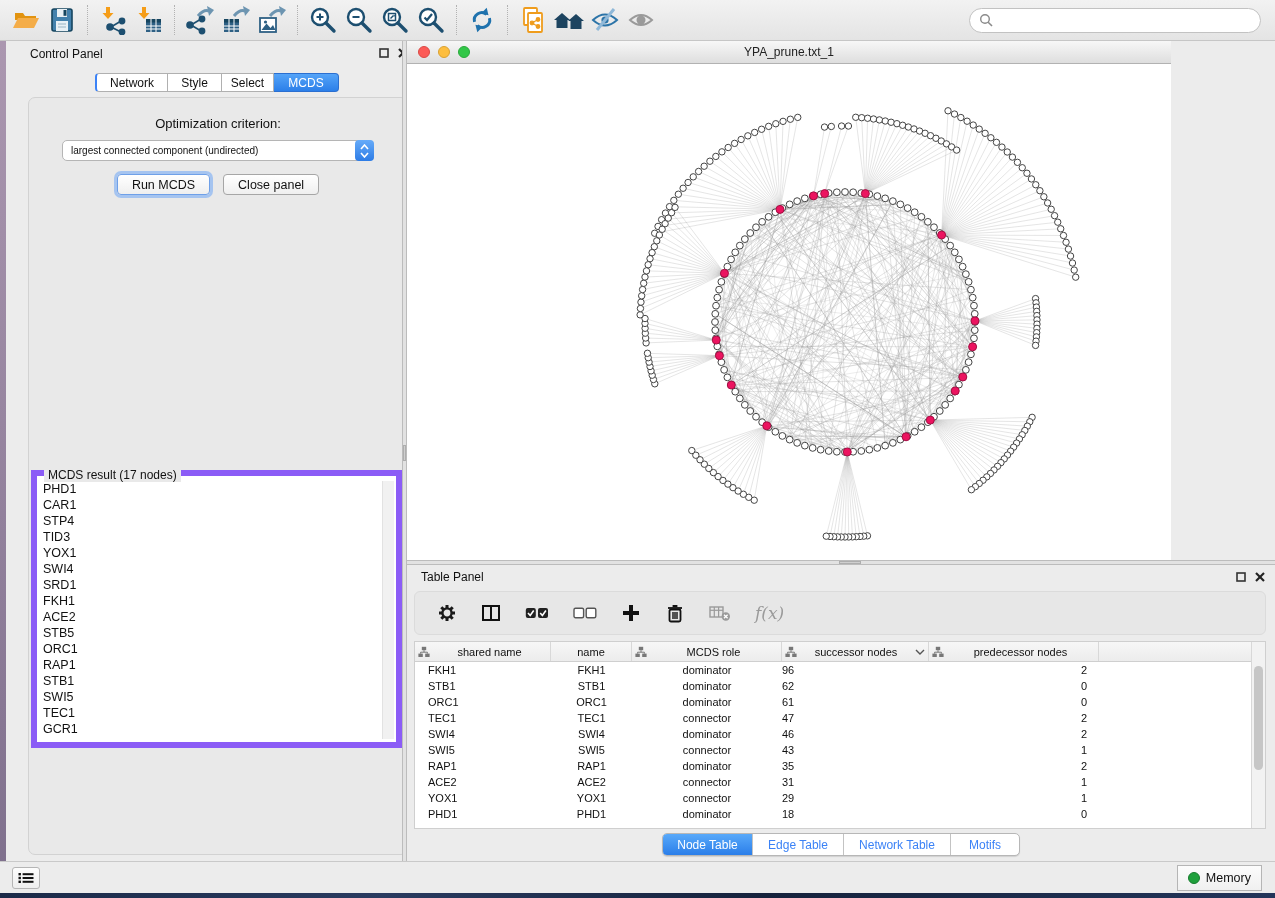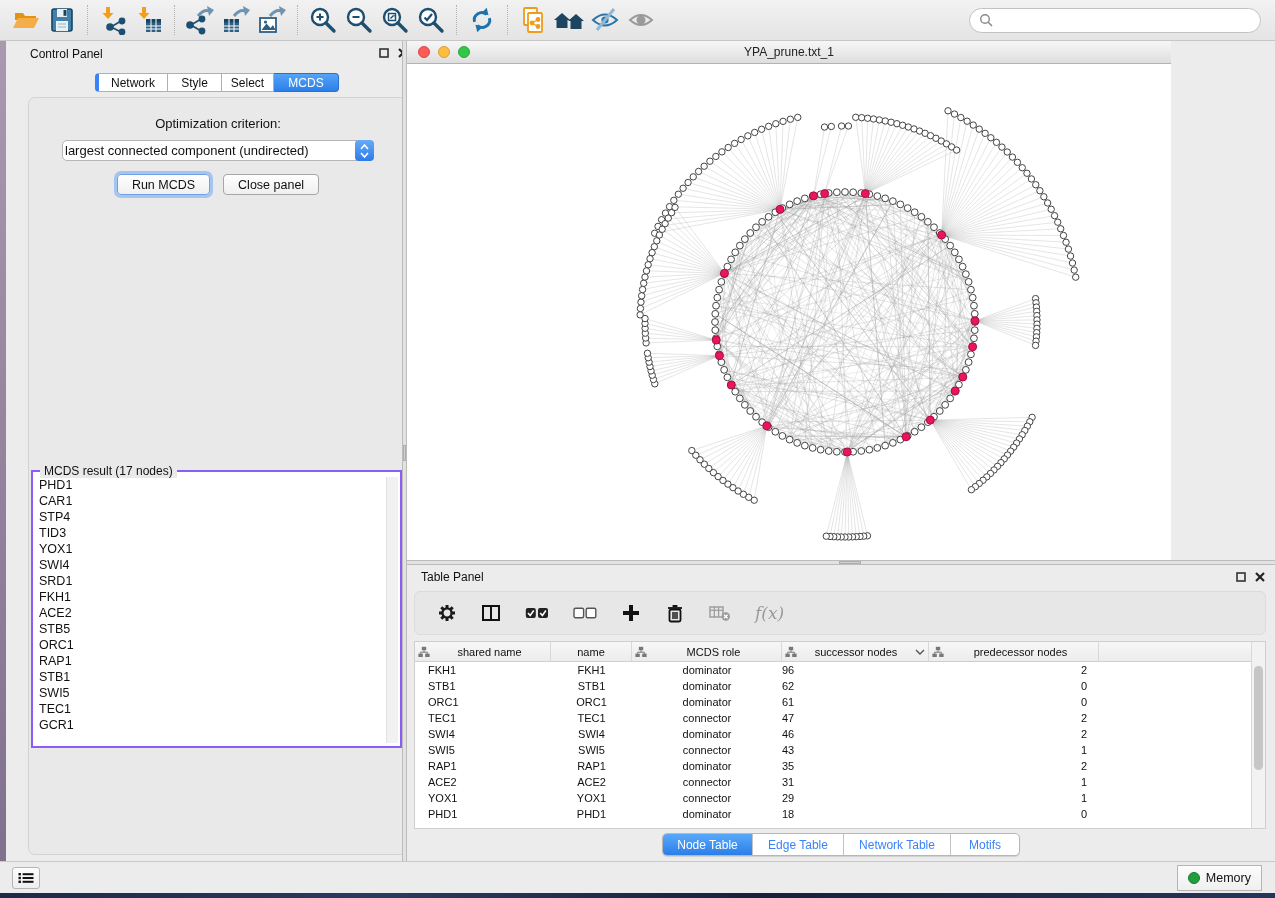--- a/index.html
+++ b/index.html
@@ -18,32 +18,32 @@
 #wall-left{position:absolute;left:0;top:41px;width:6px;height:852px;background:linear-gradient(#ab97b0,#7e6f8c)}
 #wall-bottom{position:absolute;left:0;top:893px;width:1275px;height:5px;background:linear-gradient(90deg,#1b2a48,#2a3b60 30%,#16223c 60%,#23355a)}
 
 
 #control-panel{position:absolute;left:22px;top:41px;width:396px;height:820px;background:#ececec}
 .cp-header{position:relative;height:28px}
 .cp-title{position:absolute;left:8px;top:6px;font-size:12px}
 .win-btns{position:absolute;right:10px;top:7px;display:flex;gap:9px;align-items:center}
 .cp-tabs{position:absolute;left:73px;top:32px;display:flex;height:19px}
 .cptab{font-size:12px;background:#fff;border:1px solid #b0b0b0;border-left:none;display:flex;align-items:center;justify-content:center}
-.cptab:first-child{border-left:4px solid #3b82f6;border-radius:4px 0 0 4px}
+.cptab:first-child{border-left:2px solid #3b82f6;border-radius:4px 0 0 4px}
 .cptab.last{border-radius:0 4px 4px 0}
 .cptab.active{background:linear-gradient(#55a4f8,#2b7fe9);color:#fff;border-color:#2b6fd0}
 .cp-content{position:absolute;left:6px;right:10px;top:56px;bottom:6px;background:#e9e9e9;border:1px solid #d2d2d2;border-radius:7px}
 .opt-label{position:absolute;top:18px;left:0;width:100%;text-align:center;font-size:13px}
 .dropdown{position:absolute;left:33px;top:42px;width:312px;height:21px;background:#fff;border:1px solid #b5b5b5;border-radius:5px;display:flex;align-items:center}
-.dropdown .dval{flex:1;font-size:13px;padding-left:2px;white-space:nowrap;overflow:hidden}
+.dropdown .dval{flex:1;font-size:10px;padding-left:8px;white-space:nowrap;overflow:hidden}
 .stepper{width:19px;height:21px;margin-right:-1px;border-radius:4px;background:linear-gradient(#66abf9,#2d7ce6);display:flex;flex-direction:column;align-items:center;justify-content:center;gap:2px}
 .btn-row{position:absolute;top:76px;left:0;width:100%;display:flex;justify-content:center;gap:13px}
 .pbtn{height:21px;padding:0 14px;font-size:12.5px;font-family:"Liberation Sans",sans-serif;background:linear-gradient(#ffffff,#efefef);border:1px solid #a6a6a6;border-radius:4px;color:#111}
 .pbtn.focus{border-color:#6fa0e8;box-shadow:0 0 0 3px rgba(110,165,245,.55)}
-.result-box{position:absolute;left:2px;top:372px;width:371px;height:278px;background:#fff;border:2px solid #8b5cf6}
+.result-box{position:absolute;left:2px;top:372px;width:371px;height:278px;background:#fff;border:6px solid #8b5cf6}
 .result-title{position:absolute;left:7px;top:-8px;background:#e9e9e9;padding:0 4px;font-size:12px}
 .result-list{position:absolute;left:3px;top:5px;right:16px;bottom:3px;overflow:hidden;font-size:12.5px;line-height:16px;padding-left:3px}
 .result-scroll{position:absolute;right:2px;top:5px;bottom:3px;width:12px;background:#f1f1f1;border-left:1px solid #e2e2e2}
 
 
 #v-split{position:absolute;left:402px;top:41px;width:5px;height:820px;background:#e2e2e2;border-left:1px solid #bcbcbc;border-right:1px solid #bcbcbc}
 .v-grip{position:absolute;left:0;right:0;top:404px;height:16px;background:#cfcfcf;border:1px solid #aeaeae}
 #h-split{position:absolute;left:407px;top:560px;width:868px;height:5px;background:#e2e2e2;border-top:1px solid #bcbcbc;border-bottom:1px solid #bcbcbc}
 .h-grip{position:absolute;top:0;bottom:0;left:432px;width:22px;background:#cfcfcf;border:1px solid #aeaeae}
 

